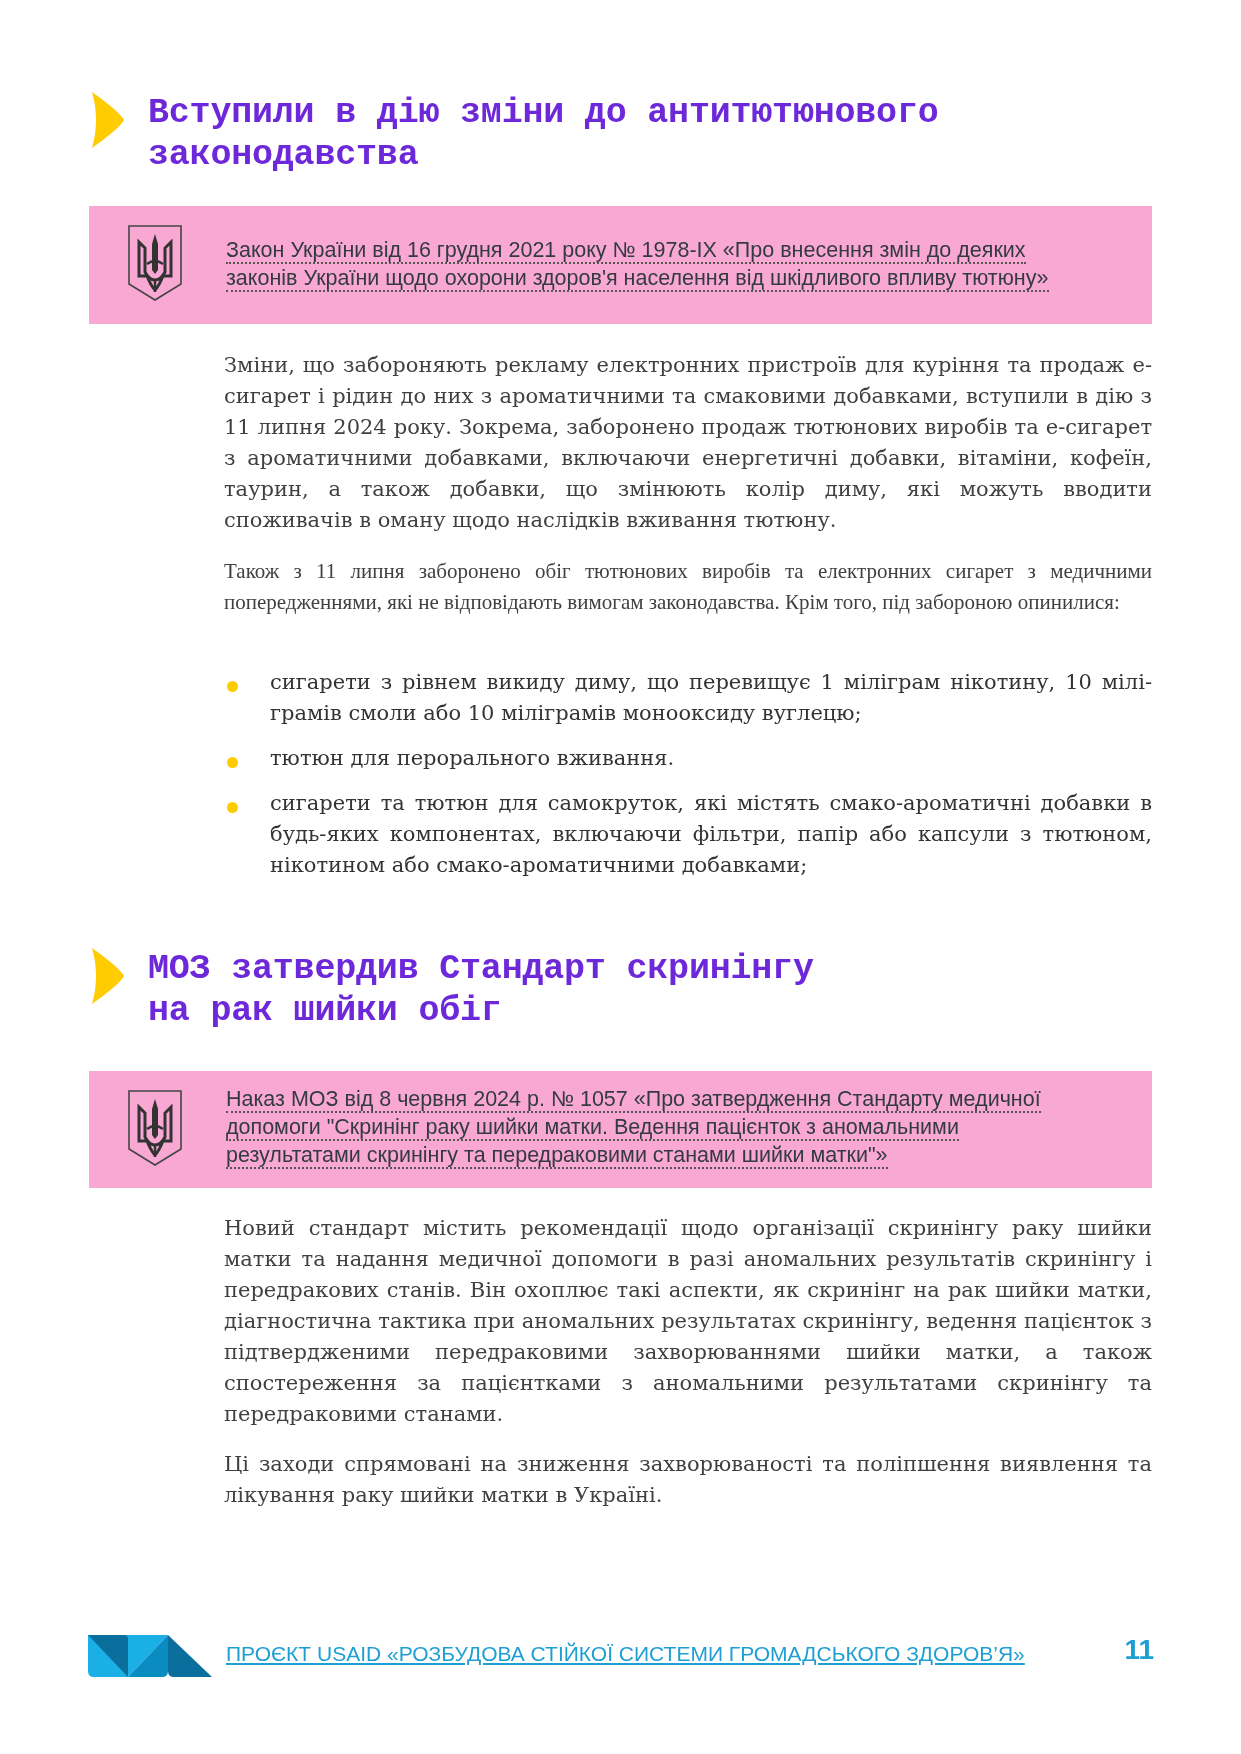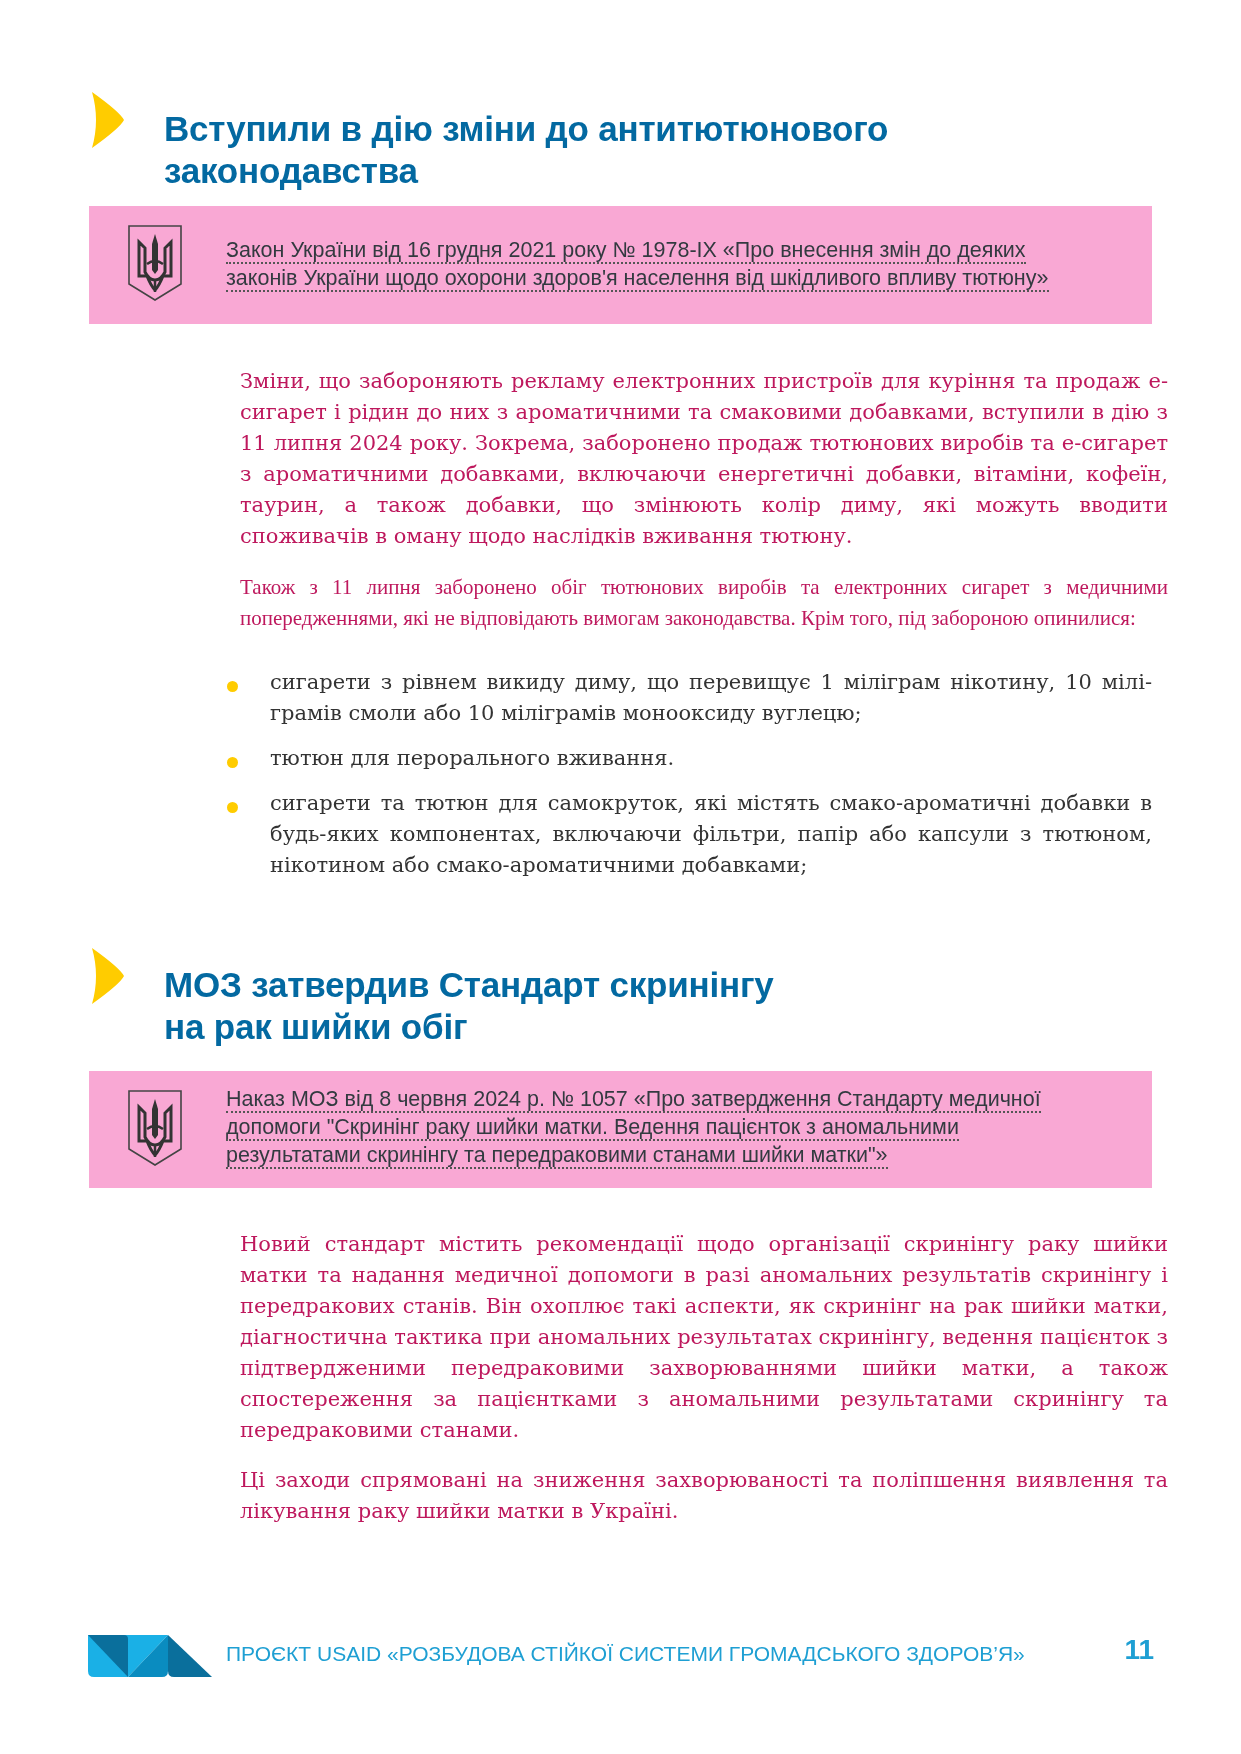--- a/index.html
+++ b/index.html
@@ -3,54 +3,54 @@
 <meta charset="utf-8">
 <style>
   html, body { margin: 0; padding: 0; background: #ffffff; }
   body { width: 1241px; height: 1754px; position: relative; overflow: hidden; }
   .page { position: absolute; left: 0; top: 0; width: 1241px; height: 1754px; }
 
   .section-head { position: absolute; left: 90px; width: 1000px; }
   .arrow-mark { position: absolute; left: 0; top: 0; width: 36px; height: 56px; }
   .section-title {
     position: absolute; left: 58px; top: 0;
-    font-family: Liberation Sans, sans-serif; font-weight: bold;
-    font-size: 35px; line-height: 42px; color: #0369a1; margin: 16px;
+    font-family: Liberation Mono, monospace; font-weight: bold;
+    font-size: 35px; line-height: 42px; color: #6d28d9; margin: 0;
     width: 900px; letter-spacing: -0.2px;
   }
 
   .law-box {
     position: absolute; left: 89px; width: 1063px; background: #f9a8d4;
   }
   .coat-of-arms { position: absolute; left: 38px; width: 56px; height: 78px; }
   .law-text {
     position: absolute; left: 137px; right: 30px;
     font-family: "Liberation Sans", sans-serif; font-size: 21.5px; line-height: 28px;
     color: #333a40; margin: 0;
   }
   .law-text a {
     color: #333a40; text-decoration: none;
     border-bottom: 2px dotted #555; padding-bottom: 0px;
   }
 
   .body-text {
     position: absolute; left: 224px; width: 928px;
     font-family: "DejaVu Serif", serif; font-size: 21px; line-height: 31px;
-    color: #be185d; margin: 16px; text-align: justify;
+    color: #404040; margin: 0; text-align: justify;
   }
 
   .bullet-list { position: absolute; left: 224px; width: 928px; margin: 0; padding: 0; list-style: none; }
   .bullet-item { position: relative; padding-left: 46px; margin: 0 0 14px 0;
     font-family: "DejaVu Serif", serif; font-size: 21px; line-height: 31px; color: #333333; text-align: justify; }
   .bullet-dot { position: absolute; left: 3px; top: 14px; width: 11px; height: 11px; border-radius: 50%; background: #ffcc00; }
 
   .footer-logo { position: absolute; left: 88px; top: 1635px; width: 124px; height: 42px; }
   .footer-text {
     position: absolute; left: 226px; top: 1642px;
-    font-family: "Liberation Sans", sans-serif; font-size: 21px; color: #1e9fd3; letter-spacing: 0px;
+    font-family: "Liberation Sans", sans-serif; font-size: 21px; color: #1e9fd3; letter-spacing: 0px; text-decoration: underline;
   }
   .page-number {
     position: absolute; left: 1110px; top: 1634px; width: 44px; text-align: right;
     font-family: "Liberation Sans", sans-serif; font-weight: bold; font-size: 28px; color: #1e9fd3;
   }
 </style>
 </head>
 <body>
 
 <div class="page">

